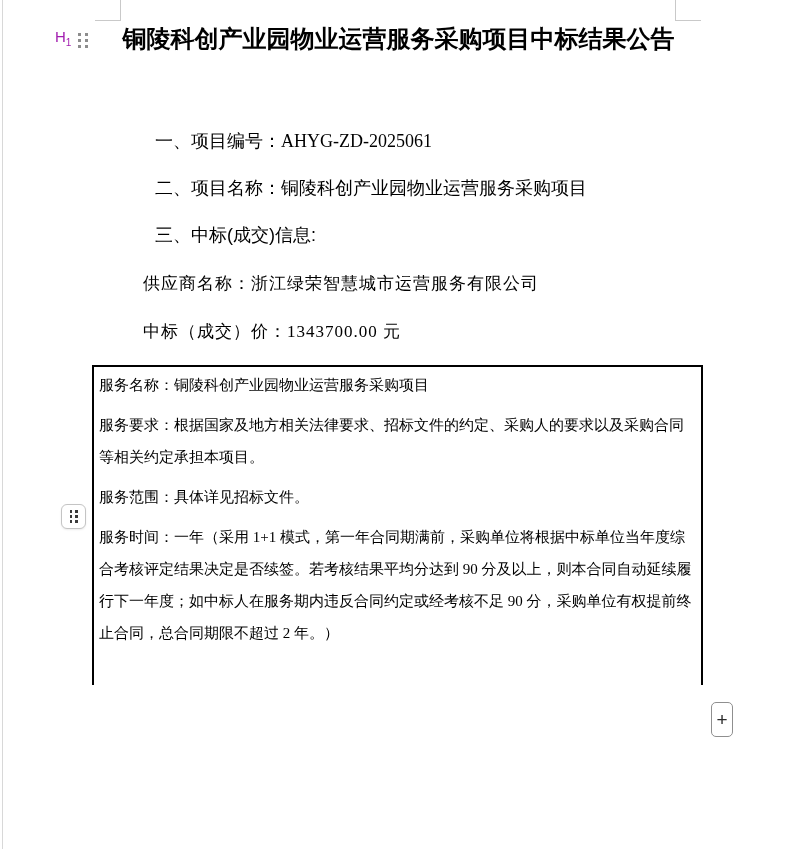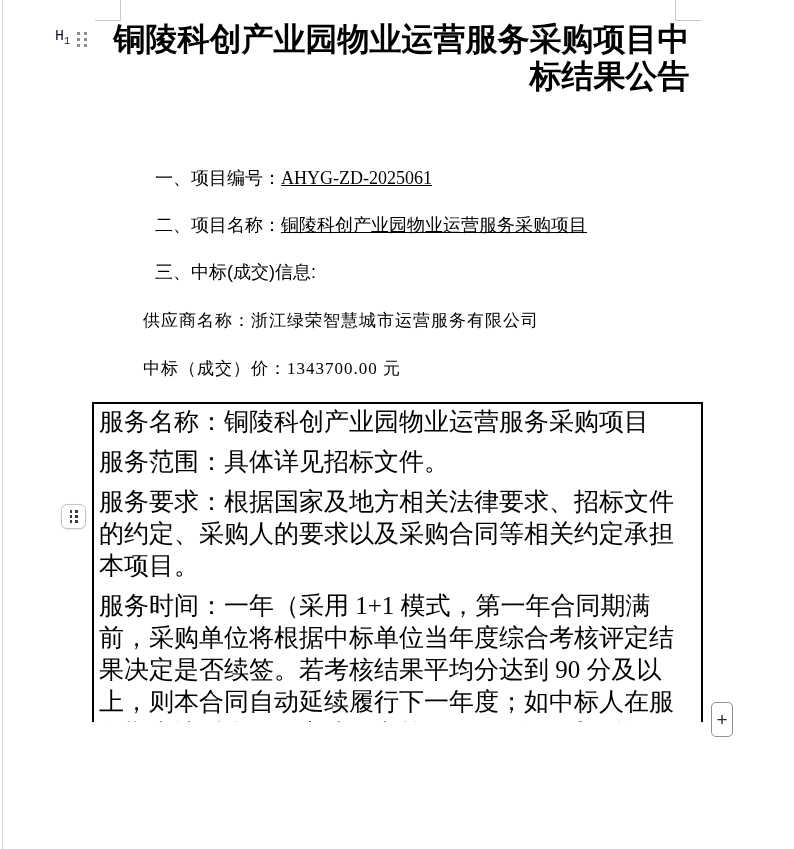--- a/index.html
+++ b/index.html
@@ -19,22 +19,22 @@
   }
   .corner { position: absolute; top: 0; width: 25px; height: 20px; }
   .corner-tl { left: 95px;  border-right: 1px solid #c9c9c9; border-bottom: 1px solid #c9c9c9; }
   .corner-tr { left: 675px; border-left: 1px solid #c9c9c9;  border-bottom: 1px solid #c9c9c9; }
 
   .title-controls {
     position: absolute; left: 55px; top: 27px;
     display: flex; align-items: center; gap: 7px;
   }
   .h1-badge {
-    font-family: Liberation Mono, monospace;
-    color: #0f172a; font-size: 15px; line-height: 20px; cursor: pointer;
+    font-family: Liberation Sans, sans-serif;
+    color: #a21caf; font-size: 15px; line-height: 20px; cursor: pointer;
   }
   .h1-badge sub { font-size: 10px; }
 
   .drag-dots {
     display: grid;
     grid-template-columns: repeat(2, 3px);
     grid-auto-rows: 3px;
     gap: 3px 4px;
   }
   .drag-dots i { display: block; background: #8d8d8d; }
@@ -60,56 +60,56 @@
     font-size: 19px; line-height: 1; color: #2b2b2b;
     display: flex; align-items: center; justify-content: center;
     padding: 0; cursor: pointer;
   }
 
   
   .content { position: absolute; left: 92px; top: 0; width: 613px; }
 
   .doc-title {
     width: 582px; margin: 21px auto 0;
-    font-weight: 700; font-size: 32px; line-height: 37px;
-    text-align: right; word-break: break-all;
+    font-weight: 700; font-size: 24px; line-height: 37px;
+    text-align: center; word-break: break-all;
     font-family: Liberation Serif, serif;
   }
 
   .hpara {
     margin: 21px 0 0; padding-left: 63px;
     font-size: 18px; line-height: 26px;
   }
   .hpara.first { margin-top: 70px; }
   .hpara.sec4  { margin-top: 16px; }
   .hlabel {
     font-family: "Liberation Sans", sans-serif;
     font-weight: 400;
   }
-  .hvalue { font-family: "Liberation Serif", serif; font-weight: 400; text-decoration: underline; }
+  .hvalue { font-family: "Liberation Serif", serif; font-weight: 400; }
 
   .bpara {
     margin: 12px 0 0; text-indent: 51px;
     font-size: 17px; line-height: 40px; letter-spacing: 1px;
     word-break: break-all;
   }
   .bpara.p1 { margin-top: 16px; }
   .bpara.p3 { margin-top: 8px; }
 
   .subject-table {
     box-sizing: border-box;
     width: 611px; height: 320px;
     margin-top: 13px;
     border: 2px solid #000000; border-bottom: none;
     padding: 2px 8px 0 5px;
     overflow: hidden;
   }
   .trow {
     margin: 8px 0 0;
-    font-size: 25px; line-height: 32px;
+    font-size: 15px; line-height: 32px;
     word-break: break-all;
   }
   .trow:first-child { margin-top: 0; }
 </style>
 </head>
 <body>
 
 <div class="edge-line"></div>
 <div class="corner corner-tl"></div>
 <div class="corner corner-tr"></div>
@@ -150,18 +150,18 @@
   <p class="hpara"><span class="hlabel">三、中标(成交)信息:</span></p>
 
   <p class="bpara p1">供应商名称：浙江绿荣智慧城市运营服务有限公司</p>
 
 
   <p class="bpara p3">中标（成交）价：1343700.00 元</p>
 
 
   <div class="subject-table">
     <p class="trow">服务名称：铜陵科创产业园物业运营服务采购项目</p>
+    <p class="trow">服务要求：根据国家及地方相关法律要求、招标文件的约定、采购人的要求以及采购合同等相关约定承担本项目。</p>
     <p class="trow">服务范围：具体详见招标文件。</p>
-    <p class="trow">服务要求：根据国家及地方相关法律要求、招标文件的约定、采购人的要求以及采购合同等相关约定承担本项目。</p>
     <p class="trow">服务时间：一年（采用 1+1 模式，第一年合同期满前，采购单位将根据中标单位当年度综合考核评定结果决定是否续签。若考核结果平均分达到 90 分及以上，则本合同自动延续履行下一年度；如中标人在服务期内违反合同约定或经考核不足 90 分，采购单位有权提前终止合同，总合同期限不超过 2 年。）</p>
   </div>
 
 </div>
 
 </body></html>

